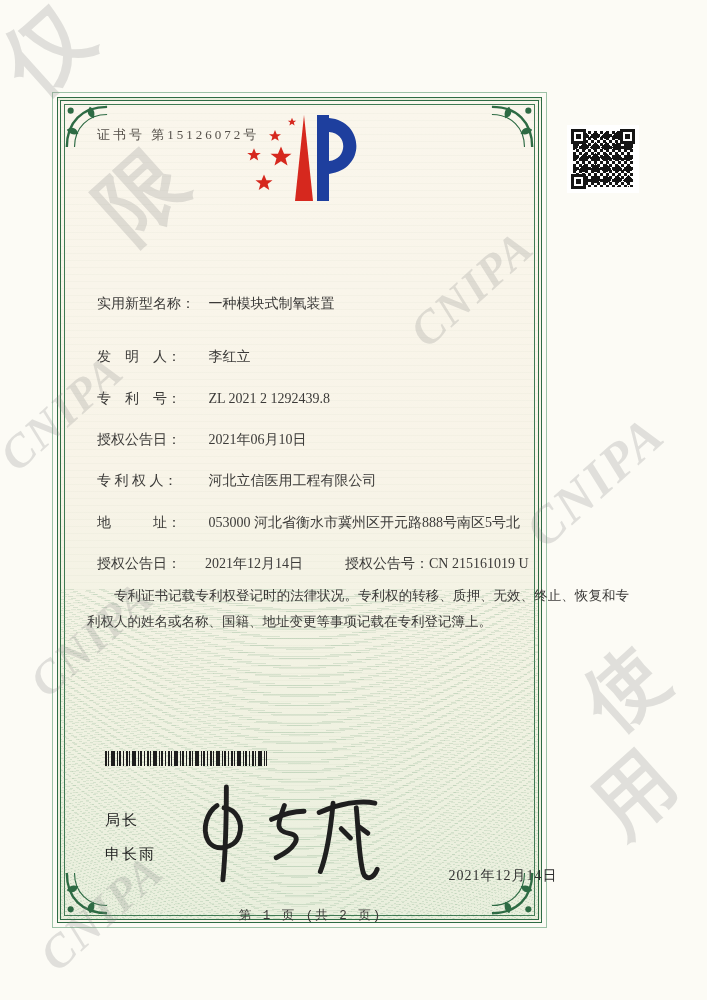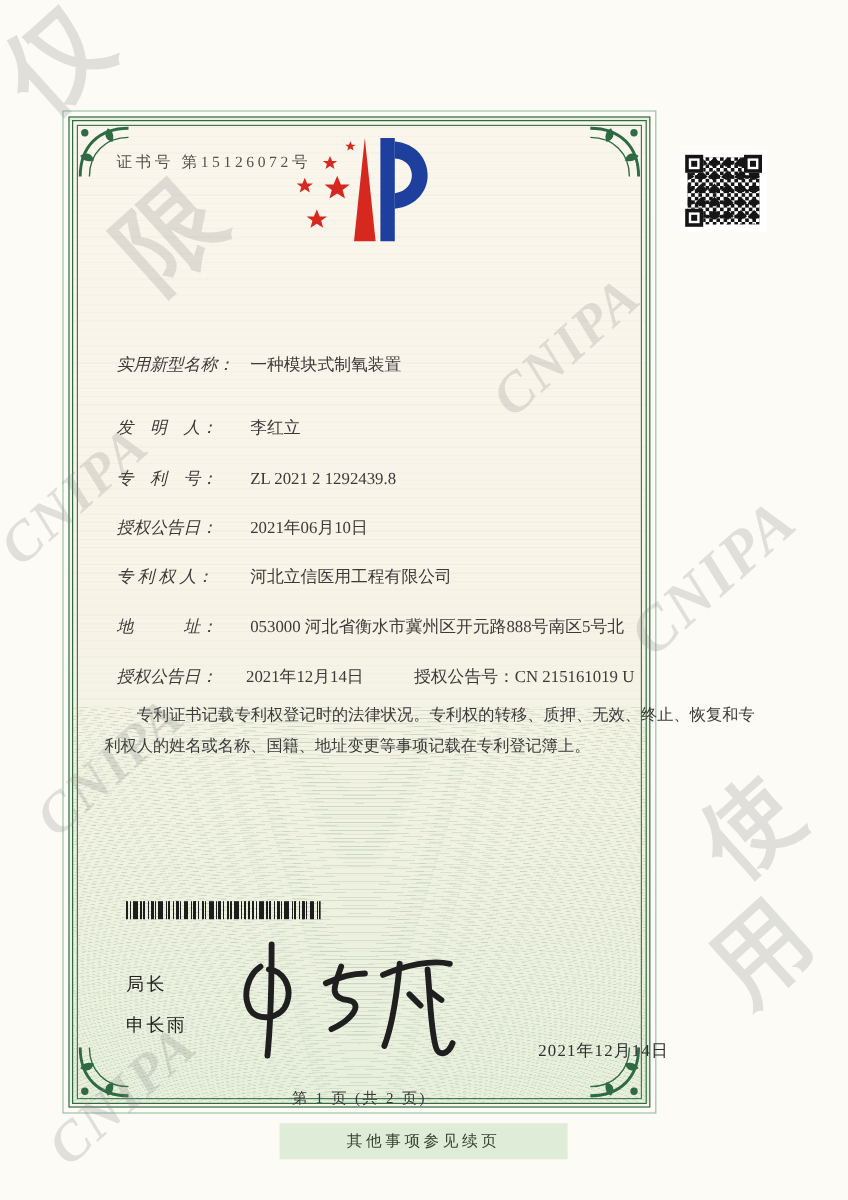--- a/index.html
+++ b/index.html
@@ -75,21 +75,21 @@
   .finder.f-bl { left:4px; bottom:4px; }
 
   .title {
     position:absolute; left:0; top:114px; width:100%;
     text-align:center; font-size:34px; font-weight:700;
     letter-spacing:10px; color:#141414; text-indent:10px;
   }
 
   
   .field-row { position:absolute; left:36px; width:528px; font-size:14px; color:#3b3a38; white-space:nowrap; }
-  .field-label { display:inline-block; min-width:108px;font-style:italic; }
+  .field-label { display:inline-block; min-width:108px; }
   .row-0 { top:194px; } .row-1 { top:247px; } .row-2 { top:289px; }
   .row-3 { top:330px; } .row-4 { top:371px; } .row-5 { top:413px; }
   .row-grant { top:454px; }
   .grant-second { margin-left:42px; }
 
   
   .body-text {
     position:absolute; left:26px; top:482px; width:542px;
     font-size:13.5px; line-height:1.95; text-align:justify; color:#3b3a38;
   }
@@ -99,21 +99,21 @@
   .barcode {
     position:absolute; left:44px; top:650px; width:162px; height:15px;
     background-image:
       repeating-linear-gradient(90deg,#1d1d1d 0 1px, transparent 1px 3px),
       repeating-linear-gradient(90deg,#1d1d1d 0 2px, transparent 2px 7px);
   }
   .signer-title { position:absolute; left:44px; top:710px; font-size:15px; letter-spacing:2px; color:#222;text-align:center; }
   .signer-name  { position:absolute; left:44px; top:744px; font-size:15px; letter-spacing:2px; color:#222; }
   .signature { position:absolute; left:112px; top:672px; width:232px; height:116px; }
   .issue-date { position:absolute; left:322px; top:766px; width:240px; text-align:center; font-size:14px; color:#2f2f2f; letter-spacing:1px; }
-  .page-info { position:absolute; left:0; top:806px; width:100%; text-align:center; font-size:12.5px; color:#3b3a38; letter-spacing:2px; }
+  .page-info { position:absolute; left:11px; top:806px; width:100%; text-align:center; font-size:12.5px; color:#3b3a38; letter-spacing:2px;font-family:Liberation Mono, monospace; }
 
   .footer-note {
     position:absolute; left:233px; top:936px; width:240px; z-index:2;
     background:#dfecd7; color:#34432f; text-align:center;
     font-size:13px; letter-spacing:3px; padding:6px 0;
   }
 </style>
 </head>
 <body>
 
@@ -235,14 +235,13 @@
         <path d="M158,30 C160,50 160,72 164,86 C166,93 173,91 176,83"></path>
         <path d="M145,48 L153,56"></path>
         <path d="M160,46 L168,52"></path>
       </g>
     </svg>
 
     <div class="issue-date">2021年12月14日</div>
     <div class="page-info">第 1 页 (共 2 页)</div>
   </div>
 
-  <div class="footer-note">其他事项参见续页</div>
 </div>
 
 </body></html>

